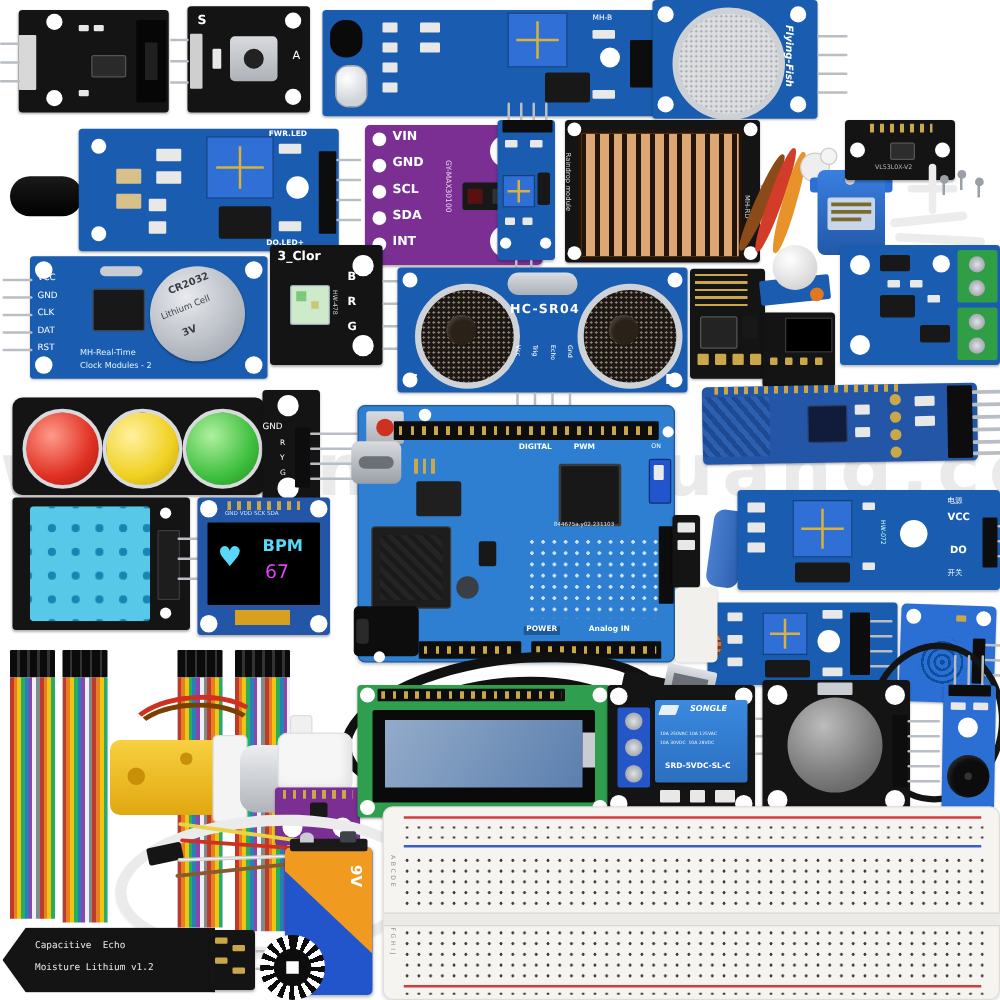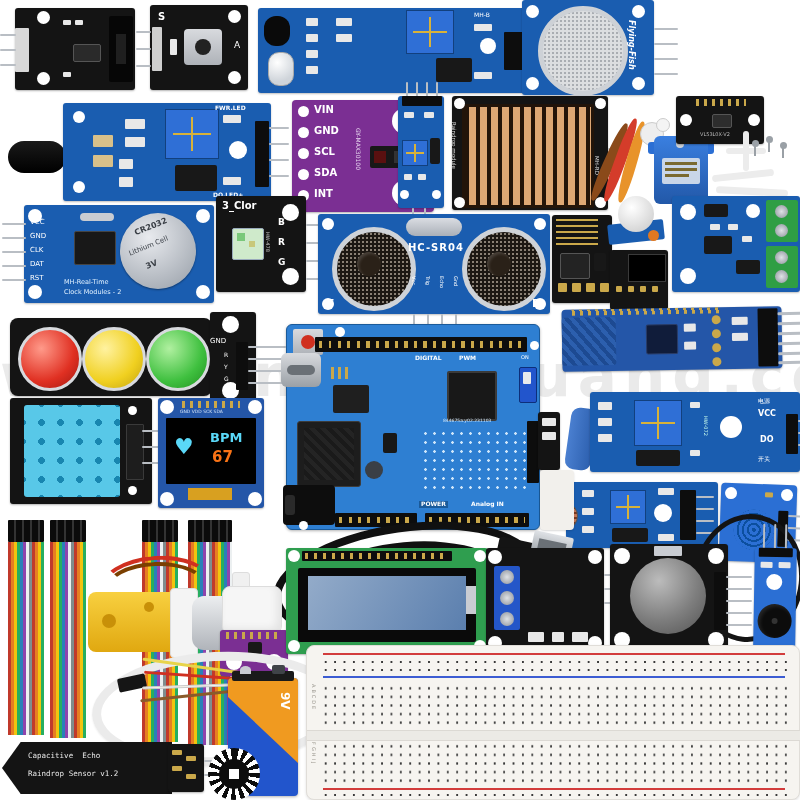--- a/index.html
+++ b/index.html
@@ -449,21 +449,21 @@
   <div class="mod" style="left:158px;top:398px;width:106px;height:110px;background:#2456a8;border-radius:3px;box-shadow:0 1px 2px rgba(0,0,0,.3);">
     <div class="hole" style="left:2px;top:2px;width:14px;height:14px;"></div>
     <div class="hole" style="left:90px;top:2px;width:14px;height:14px;"></div>
     <div class="hole" style="left:2px;top:94px;width:14px;height:14px;"></div>
     <div class="hole" style="left:90px;top:94px;width:14px;height:14px;"></div>
     <div class="goldrow" style="left:24px;top:3px;width:58px;height:7px;"></div>
     <div class="t" style="left:22px;top:12px;font-size:4.5px;color:#cfe0f5;">GND VDD SCK SDA</div>
     <div style="position:absolute;left:8px;top:20px;width:90px;height:66px;background:#000;border-radius:1px;">
       <div style="position:absolute;left:8px;top:16px;font-size:22px;color:#5ad8f8;">♥</div>
       <div style="position:absolute;left:44px;top:12px;font-size:13px;font-weight:bold;color:#5ad8f8;">BPM</div>
-      <div style="position:absolute;left:46px;top:30px;font-size:15px;font-weight:bold;color:#f97316;">67</div>
+      <div style="position:absolute;left:46px;top:30px;font-size:15px;font-weight:normal;color:#d946ef;">67</div>
     </div>
     <div style="position:absolute;left:30px;top:90px;width:44px;height:12px;background:#d8a020;"></div>
   </div>
 
   <div class="mod pcb-blue" style="left:566px;top:482px;width:152px;height:66px;">
     <div style="position:absolute;left:-8px;top:22px;width:18px;height:22px;border-radius:50%;background:repeating-linear-gradient(0deg,#c87858 0 3px,#7a3a20 3px 5px);border:1px solid #555;"></div>
     <div class="pad" style="left:16px;top:8px;width:12px;height:7px;"></div>
     <div class="pad" style="left:16px;top:26px;width:12px;height:7px;"></div>
     <div class="pad" style="left:16px;top:44px;width:12px;height:7px;"></div>
     <div class="pot" style="left:44px;top:8px;width:34px;height:32px;"></div>
@@ -555,20 +555,27 @@
   <div class="mod pcb-black" style="left:486px;top:548px;width:118px;height:104px;">
     <div class="hole" style="left:2px;top:2px;width:14px;height:14px;"></div>
     <div class="hole" style="left:102px;top:2px;width:14px;height:14px;"></div>
     <div class="hole" style="left:2px;top:88px;width:14px;height:14px;"></div>
     <div class="hole" style="left:102px;top:88px;width:14px;height:14px;"></div>
     <div style="position:absolute;left:8px;top:18px;width:26px;height:64px;background:#2456c8;border-radius:2px;">
       <div style="position:absolute;left:6px;top:4px;width:14px;height:14px;border-radius:50%;background:radial-gradient(#dfe2e6,#8a9098);"></div>
       <div style="position:absolute;left:6px;top:25px;width:14px;height:14px;border-radius:50%;background:radial-gradient(#dfe2e6,#8a9098);"></div>
       <div style="position:absolute;left:6px;top:46px;width:14px;height:14px;border-radius:50%;background:radial-gradient(#dfe2e6,#8a9098);"></div>
     </div>
+    <div style="position:absolute;left:38px;top:12px;width:74px;height:66px;background:linear-gradient(#3a8ae0,#2b6fc0);border-radius:2px;box-shadow:0 1px 2px rgba(0,0,0,.4);">
+      <div class="t" style="left:28px;top:4px;font-size:6.5px;font-style:italic;font-weight:bold;">SONGLE</div>
+      <div class="t" style="left:4px;top:26px;font-size:3.6px;color:#e8f0fa;">10A 250VAC 10A 125VAC</div>
+      <div class="t" style="left:4px;top:33px;font-size:3.6px;color:#e8f0fa;">10A 30VDC  10A 28VDC</div>
+      <div class="t" style="left:8px;top:50px;font-size:6px;font-weight:bold;">SRD-5VDC-SL-C</div>
+      <div style="position:absolute;left:4px;top:4px;width:14px;height:8px;background:#e8f0fa;border-radius:1px;transform:skewX(-20deg);"></div>
+    </div>
     <div class="pad" style="left:42px;top:84px;width:16px;height:10px;"></div>
     <div class="pad" style="left:66px;top:84px;width:12px;height:10px;"></div>
     <div class="pad" style="left:86px;top:84px;width:16px;height:10px;"></div>
     <div class="pin" style="left:118px;top:26px;width:18px;height:2px;"></div>
     <div class="pin" style="left:118px;top:40px;width:18px;height:2px;"></div>
     <div class="pin" style="left:118px;top:54px;width:18px;height:2px;"></div>
   </div>
 
   <div class="mod pcb-black" style="left:610px;top:544px;width:118px;height:108px;">
     <div class="hole" style="left:4px;top:4px;width:16px;height:16px;"></div>
@@ -608,21 +615,21 @@
   <div class="mod" style="left:228px;top:678px;width:70px;height:118px;background:#2255cc;border-radius:4px;box-shadow:0 1px 3px rgba(0,0,0,.3);">
     <div style="position:absolute;left:0;top:0;width:70px;height:100%;background:#f09a20;clip-path:polygon(0 0,100% 0,100% 72%,0 16%);border-radius:4px;"></div>
     <div style="position:absolute;left:4px;top:-7px;width:62px;height:10px;background:#1a1a1a;border-radius:2px;"></div>
     <div style="position:absolute;left:12px;top:-12px;width:11px;height:8px;background:#c9ccd2;border-radius:50% 50% 0 0;"></div>
     <div style="position:absolute;left:44px;top:-13px;width:13px;height:9px;background:#3f4348;border-radius:2px;"></div>
     <div class="t vt" style="left:50px;top:14px;font-size:12px;font-weight:bold;">9V</div>
   </div>
 
   <div class="mod" style="left:2px;top:742px;width:170px;height:52px;background:#141414;clip-path:polygon(0 50%,11% 0,100% 0,100% 100%,11% 100%);box-shadow:0 1px 2px rgba(0,0,0,.3);">
     <div class="t" style="left:26px;top:10px;font-size:7.5px;color:#e8e8e8;font-family:'DejaVu Sans Mono',monospace;">Capacitive  Echo</div>
-    <div class="t" style="left:26px;top:28px;font-size:7.5px;color:#e8e8e8;font-family:'DejaVu Sans Mono',monospace;">Raindrop Sensor v1.2</div>
+    <div class="t" style="left:26px;top:28px;font-size:7.5px;color:#e8e8e8;font-family:'DejaVu Sans Mono',monospace;">Moisture Lithium v1.2</div>
   </div>
   <div class="mod pcb-black" style="left:168px;top:744px;width:36px;height:48px;">
     <div class="goldpad" style="left:4px;top:6px;width:10px;height:5px;"></div>
     <div class="goldpad" style="left:18px;top:12px;width:10px;height:5px;"></div>
     <div class="goldpad" style="left:4px;top:22px;width:10px;height:5px;"></div>
     <div class="goldpad" style="left:18px;top:30px;width:10px;height:5px;"></div>
     <div class="pin" style="left:36px;top:16px;width:14px;height:2px;"></div>
     <div class="pin" style="left:36px;top:30px;width:14px;height:2px;"></div>
   </div>
 

